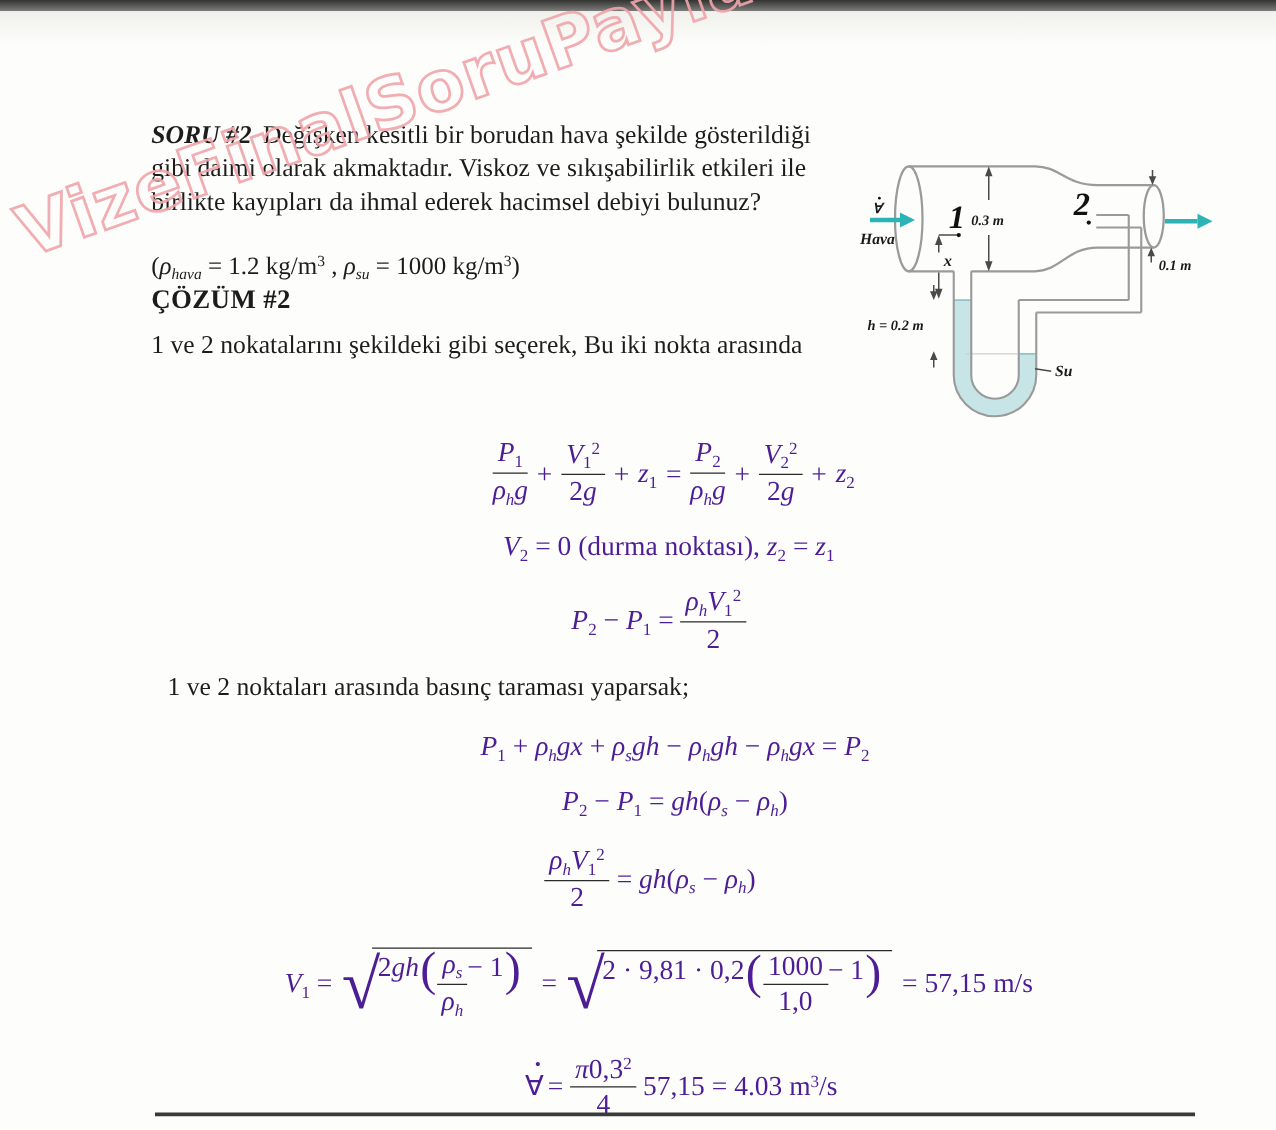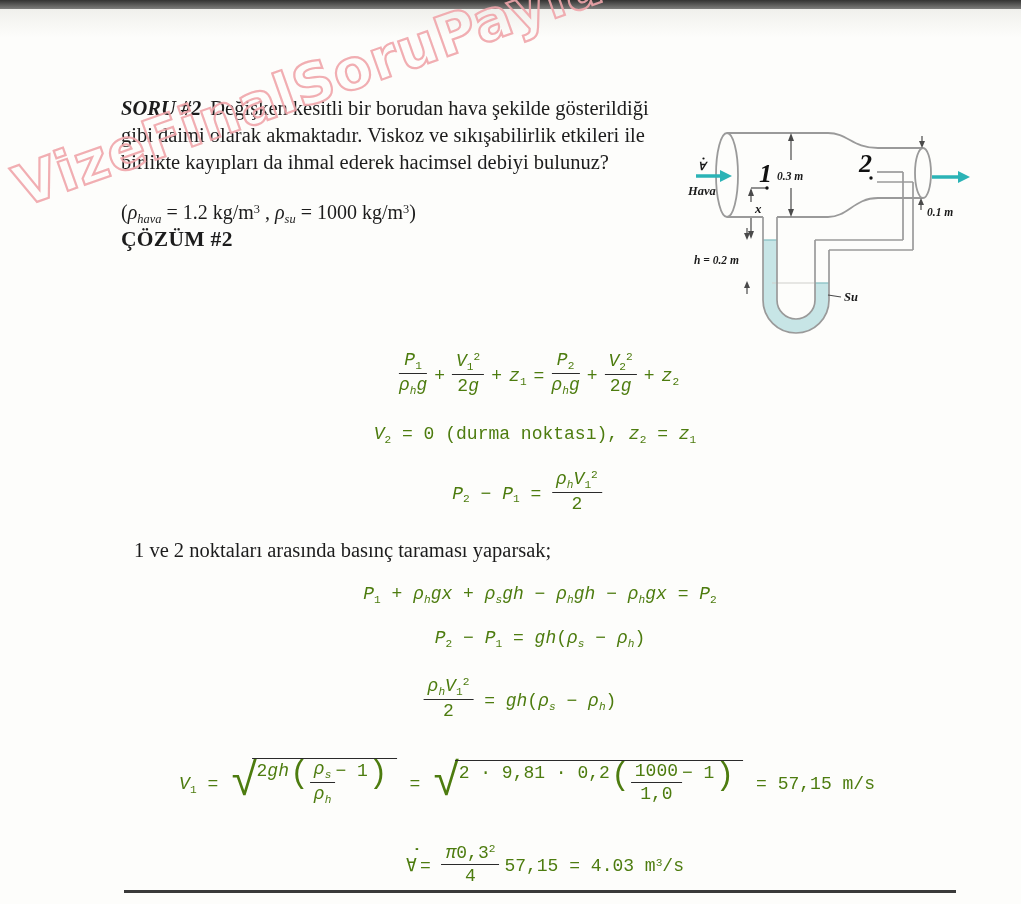--- a/index.html
+++ b/index.html
@@ -21,21 +21,21 @@
   .txt{position:absolute;font-size:20.5px;line-height:27px;color:#1c1c1c;}
   .question{left:121px;top:95px;width:600px;}
   .qlabel{font-weight:bold;padding-right:9px;font-style:italic;}
   .given{margin-top:20px;font-size:20px;}
   .heading{left:121px;top:226px;font-size:21.5px;font-weight:bold;letter-spacing:.3px;}
   .intro{left:121px;top:263px;}
   .scanline{left:121px;top:537px;margin-left:13px;}
   sub,sup{font-size:0.62em;}
   sub{vertical-align:-0.35em;}
   sup{vertical-align:0.5em;}
-  .eq{position:absolute;transform:translateX(-50%);font-size:18px;white-space:nowrap;color:#4d7c0f;font-family:Liberation Mono, monospace;}
+  .eq{position:absolute;transform:translateX(-50%);font-size:22px;white-space:nowrap;color:#4c1d95;}
   .eq .op{padding:0 7px;}
   .frac{display:inline-block;vertical-align:middle;text-align:center;line-height:1.12;position:relative;top:-2px;}
   .frac .num{display:block;border-bottom:1.6px solid #2a2a2a;padding:0 4px 1px;}
   .frac .den{display:block;padding-top:1px;}
   .sqrt{display:inline-flex;align-items:stretch;vertical-align:middle;margin:0 2px;}
   .rdx{display:flex;align-items:center;font-style:normal;font-size:2.55em;line-height:1;font-weight:400;}
   .vinc{display:flex;align-items:flex-start;border-top:1.8px solid #2a2a2a;margin-left:-6px;padding:2px 8px 1px 4px;}
   .bigp{font-size:1.75em;font-style:normal;font-weight:400;line-height:.8;padding:0 1px;}
   .vsym{position:relative;font-style:normal;padding-right:3px;}
   .vdotmark{position:absolute;left:0.30em;top:-0.50em;font-weight:bold;}
@@ -56,20 +56,21 @@
 <div class="txt question">
   <div><span class="qlabel">SORU #2</span><span>Değişken kesitli bir borudan hava şekilde gösterildiği</span></div>
   <div>gibi daimi olarak akmaktadır. Viskoz ve sıkışabilirlik etkileri ile</div>
   <div>birlikte kayıpları da ihmal ederek hacimsel debiyi bulunuz?</div>
   <div class="given">(<i>ρ<sub>hava</sub></i> = 1.2 kg/m<sup>3</sup> , <i>ρ<sub>su</sub></i> = 1000 kg/m<sup>3</sup>)</div>
 </div>
 
 <div class="txt heading">ÇÖZÜM #2</div>
 
 <div class="txt intro">
+  <div>1 ve 2 nokatalarını şekildeki gibi seçerek, Bu iki nokta arasında</div>
 </div>
 
 <div class="eq" style="left:539px;top:352px;"><span class="frac"><span class="num"><i>P</i><sub>1</sub></span><span class="den"><i>ρ<sub>h</sub>g</i></span></span><span class="op">+</span><span class="frac"><span class="num"><i>V</i><sub>1</sub><sup>2</sup></span><span class="den">2<i>g</i></span></span><span class="op">+</span><i>z</i><sub>1</sub><span class="op">=</span><span class="frac"><span class="num"><i>P</i><sub>2</sub></span><span class="den"><i>ρ<sub>h</sub>g</i></span></span><span class="op">+</span><span class="frac"><span class="num"><i>V</i><sub>2</sub><sup>2</sup></span><span class="den">2<i>g</i></span></span><span class="op">+</span><i>z</i><sub>2</sub></div>
 <div class="eq" style="left:535px;top:424px;"><i>V</i><sub>2</sub> = 0 (durma noktası), <i>z</i><sub>2</sub> = <i>z</i><sub>1</sub></div>
 <div class="eq" style="left:527px;top:471px;"><i>P</i><sub>2</sub> − <i>P</i><sub>1</sub> = <span class="frac"><span class="num"><i>ρ<sub>h</sub>V</i><sub>1</sub><sup>2</sup></span><span class="den">2</span></span></div>
 
 <div class="txt scanline">1 ve 2 noktaları arasında basınç taraması yaparsak;</div>
 
 <div class="eq" style="left:540px;top:584px;"><i>P</i><sub>1</sub> + <i>ρ<sub>h</sub>gx</i> + <i>ρ<sub>s</sub>gh</i> − <i>ρ<sub>h</sub>gh</i> − <i>ρ<sub>h</sub>gx</i> = <i>P</i><sub>2</sub></div>
 <div class="eq" style="left:540px;top:628px;"><i>P</i><sub>2</sub> − <i>P</i><sub>1</sub> = <i>gh</i>(<i>ρ<sub>s</sub></i> − <i>ρ<sub>h</sub></i>)</div>

